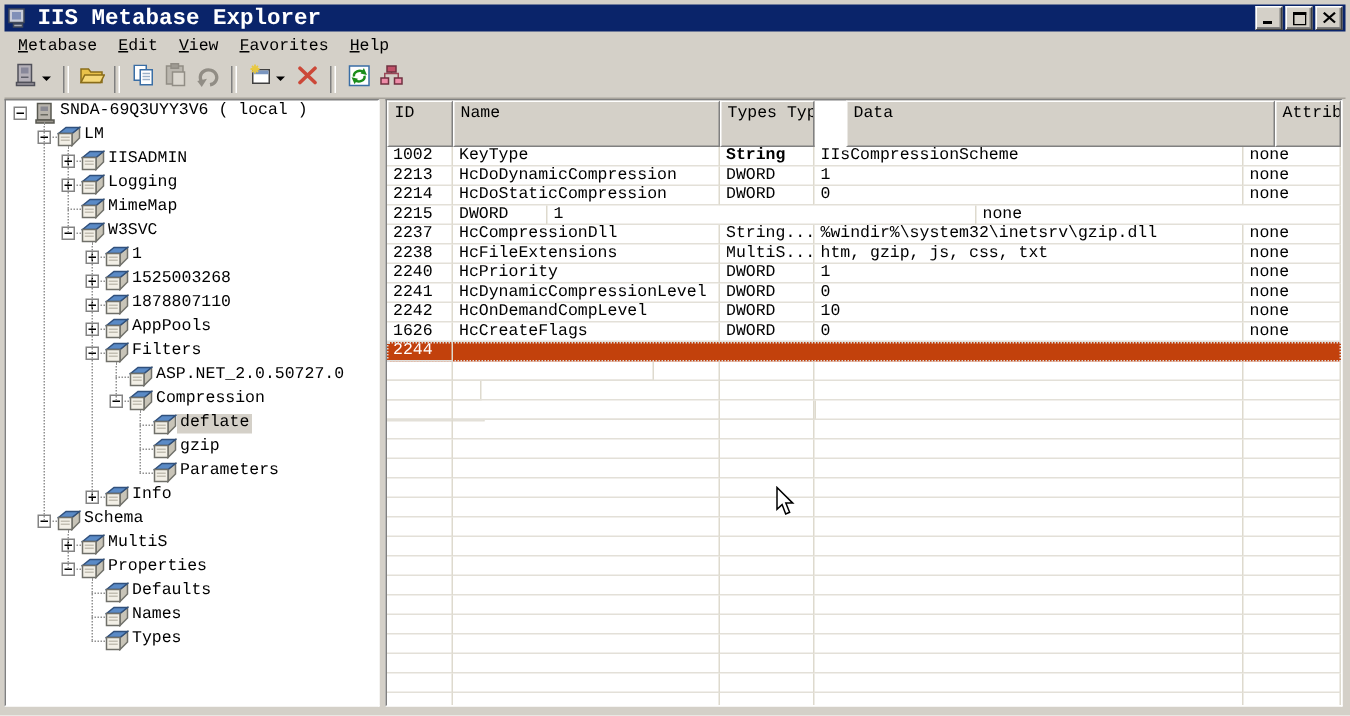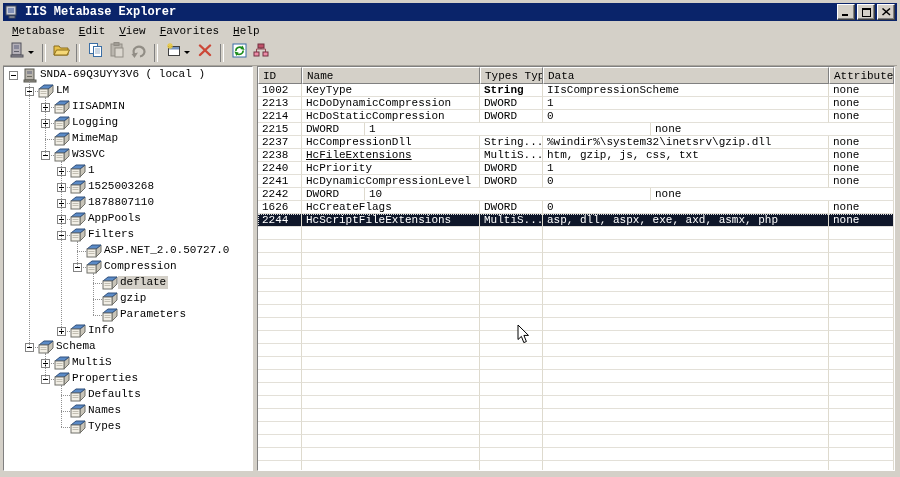--- a/index.html
+++ b/index.html
@@ -6,21 +6,21 @@
   body{
     width:900px;height:477px;position:relative;overflow:hidden;
     background:#d4d0c8;
     font-family:"Liberation Mono", monospace;
     -webkit-font-smoothing:none;
   }
   
   .titlebar{position:absolute;left:3px;top:3px;right:3px;height:18px;background:#0a246a;
     display:flex;align-items:center;padding:0 2px;}
   .app-icon{width:16px;height:15px;flex:0 0 auto;display:flex;align-items:center;}
-  .title-text{color:#fff;font-weight:bold;font-size:12px;margin-left:4px;flex:1;white-space:nowrap;}
+  .title-text{color:#fff;font-weight:bold;font-size:15px;margin-left:4px;flex:1;white-space:nowrap;}
   .winbtn{width:16px;height:14px;background:#d4d0c8;margin-left:2px;flex:0 0 auto;
     border:1px solid;border-color:#fff #404040 #404040 #fff;
     box-shadow:inset -1px -1px 0 #808080;
     display:flex;align-items:center;justify-content:center;}
   
   .menubar{position:absolute;left:3px;top:21px;right:3px;height:19px;display:flex;align-items:center;
     font-size:11px;color:#000;padding-left:2px;}
   .menu-item{padding:2px 7px;white-space:nowrap;}
   
   .toolbar{position:absolute;left:3px;top:40px;right:3px;height:25px;display:flex;align-items:center;
@@ -39,30 +39,30 @@
   
   .rail{position:absolute;width:0;border-left:1px dotted #909090;}
   .conn{position:absolute;height:0;width:9px;border-top:1px dotted #909090;}
   .exp{position:absolute;width:9px;height:9px;background:#fff;border:1px solid #848484;box-sizing:border-box;}
   .exp::before{content:"";position:absolute;left:1px;right:1px;top:3px;height:1px;background:#000;}
   .exp.plus::after{content:"";position:absolute;top:1px;bottom:1px;left:3px;width:1px;background:#000;}
   .tree-icon{position:absolute;width:16px;height:14px;}
   .tree-label{position:absolute;font-size:11px;line-height:13px;padding:0 2px;white-space:nowrap;color:#000;}
   .tree-label.sel{background:#d4d0c8;}
   
-  .lv-header{display:flex;height:17px;}
+  .lv-header{display:flex;height:31px;}
   .lv-h{box-sizing:border-box;background:#d4d0c8;font-size:11px;line-height:14px;white-space:nowrap;overflow:hidden;
     padding:1px 0 0 4px;border-top:1px solid #fff;border-left:1px solid #fff;
     border-right:1px solid #808080;border-bottom:1px solid #808080;flex:0 0 auto;}
   .lv-h.last{flex:1 1 auto;}
   .lv-row{display:flex;height:13px;font-size:11px;line-height:12px;color:#000;}
   .lv-c{box-sizing:border-box;padding-left:4px;white-space:nowrap;overflow:hidden;flex:0 0 auto;
     border-right:1px solid #dedace;border-bottom:1px solid #e3e0d8;}
   .lv-c.last{flex:1 1 auto;}
-  .lv-row.sel{background:#0f172a;color:#fff;outline:1px dotted #dcdcdc;outline-offset:-1px;}
+  .lv-row.sel{background:#c2410c;color:#fff;outline:1px dotted #dcdcdc;outline-offset:-1px;flex-direction:column;}
   
   .cursor{position:absolute;z-index:50;}
 </style>
 </head>
 <body>
 
 <div class="titlebar">
   <span class="app-icon">
       <svg width="15" height="14" viewBox="0 0 15 14">
         <rect x="1" y="1" width="10" height="9" fill="#c8ccd8" stroke="#404858"></rect>
@@ -414,21 +414,21 @@
       <span class="rail" style="left: 73px; top: 174px; height: 26px;"></span>
       <span class="rail" style="left: 89px; top: 206px; height: 42px;"></span>
       <span class="rail" style="left: 41px; top: 286px; height: 26px;"></span>
       <span class="rail" style="left: 57px; top: 318px; height: 42px;"></span>
     </div>
   <div class="list-panel" id="listpanel">
     <div class="lv-header" id="lvheader">
         <div class="lv-h" style="width: 44px;">ID</div>
         <div class="lv-h" style="width: 178px;">Name</div>
         <div class="lv-h" style="width: 63px;">Types Type</div>
-        <div class="lv-h" style="width: 286px;">Data</div>
+        <div class="lv-h" style="width: 286px; margin-left: 21px;">Data</div>
         <div class="lv-h last" style="width: 65px;">Attributes</div>
       </div>
     <div id="lvbody">
         <div class="lv-row">
           <div class="lv-c" style="width: 44px;">1002</div>
           <div class="lv-c" style="width: 178px;">KeyType</div>
           <div class="lv-c" style="width: 63px; font-weight: bold;">String</div>
           <div class="lv-c" style="width: 286px;">IIsCompressionScheme</div>
           <div class="lv-c last" style="width: 65px;">none</div>
         </div>
@@ -454,41 +454,42 @@
         </div>
         <div class="lv-row">
           <div class="lv-c" style="width: 44px;">2237</div>
           <div class="lv-c" style="width: 178px;">HcCompressionDll</div>
           <div class="lv-c" style="width: 63px;">String...</div>
           <div class="lv-c" style="width: 286px;">%windir%\system32\inetsrv\gzip.dll</div>
           <div class="lv-c last" style="width: 65px;">none</div>
         </div>
         <div class="lv-row">
           <div class="lv-c" style="width: 44px;">2238</div>
-          <div class="lv-c" style="width: 178px; text-decoration: underline;">HcFileExtensions</div>
+          <div class="lv-c" style="width: 178px;">HcFileExtensions</div>
           <div class="lv-c" style="width: 63px;">MultiS...</div>
           <div class="lv-c" style="width: 286px;">htm, gzip, js, css, txt</div>
           <div class="lv-c last" style="width: 65px;">none</div>
         </div>
         <div class="lv-row">
           <div class="lv-c" style="width: 44px;">2240</div>
           <div class="lv-c" style="width: 178px;">HcPriority</div>
           <div class="lv-c" style="width: 63px;">DWORD</div>
           <div class="lv-c" style="width: 286px;">1</div>
           <div class="lv-c last" style="width: 65px;">none</div>
         </div>
         <div class="lv-row">
           <div class="lv-c" style="width: 44px;">2241</div>
           <div class="lv-c" style="width: 178px;">HcDynamicCompressionLevel</div>
           <div class="lv-c" style="width: 63px;">DWORD</div>
           <div class="lv-c" style="width: 286px;">0</div>
           <div class="lv-c last" style="width: 65px;">none</div>
         </div>
         <div class="lv-row">
           <div class="lv-c" style="width: 44px;">2242</div>
+          <div class="lv-c" style="width: 178px;">HcOnDemandCompLevel</div>
           <div class="lv-c" style="width: 63px;">DWORD</div>
           <div class="lv-c" style="width: 286px;">10</div>
           <div class="lv-c last" style="width: 65px;">none</div>
         </div>
         <div class="lv-row">
           <div class="lv-c" style="width: 44px;">1626</div>
           <div class="lv-c" style="width: 178px;">HcCreateFlags</div>
           <div class="lv-c" style="width: 63px;">DWORD</div>
           <div class="lv-c" style="width: 286px;">0</div>
           <div class="lv-c last" style="width: 65px;">none</div>

